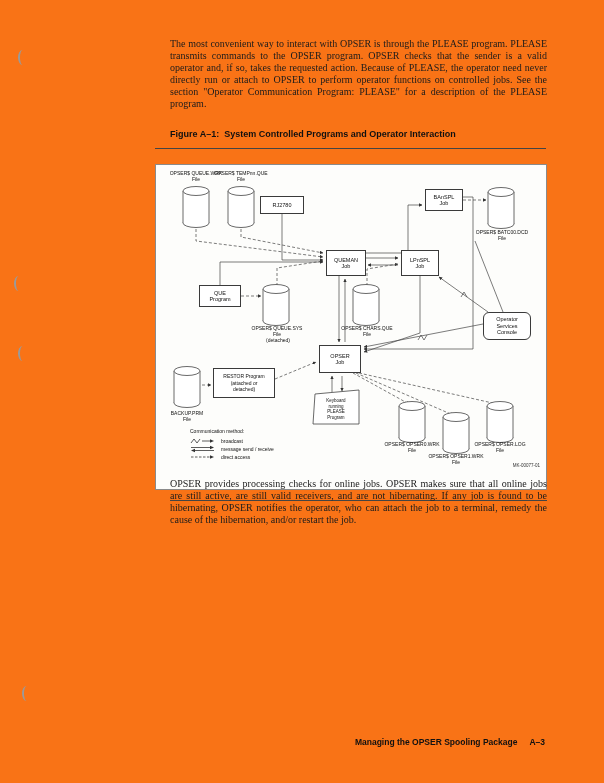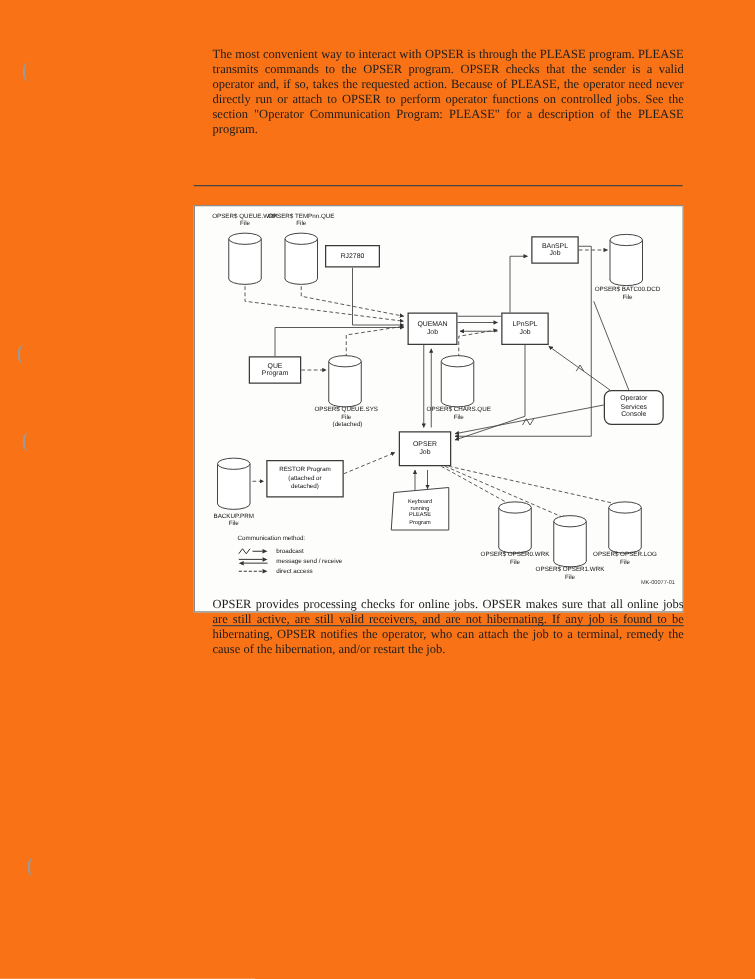--- a/index.html
+++ b/index.html
@@ -49,20 +49,21 @@
 
 <div class="page">
 
   <div class="bmark" style="left:18px; top:50px;"></div>
   <div class="bmark" style="left:14px; top:276px;"></div>
   <div class="bmark" style="left:18px; top:346px;"></div>
   <div class="bmark" style="left:22px; top:686px;"></div>
 
   <p class="para" id="intro-para">The most convenient way to interact with OPSER is through the PLEASE program. PLEASE transmits commands to the OPSER program. OPSER checks that the sender is a valid operator and, if so, takes the requested action. Because of PLEASE, the operator need never directly run or attach to OPSER to perform operator functions on controlled jobs. See the section "Operator Communication Program: PLEASE" for a description of the PLEASE program.</p>
 
+  <div class="caption">Figure A–1:&nbsp; System Controlled Programs and Operator Interaction</div>
   <div class="rule" id="caption-rule"></div>
 
   <div class="figure">
 
     <svg class="wires" width="392" height="326" viewBox="0 0 392 326">
       <defs>
         <marker id="arr" viewBox="0 0 6 6" markerWidth="5" markerHeight="5" refX="5.5" refY="3" orient="auto">
           <path d="M0,0 L6,3 L0,6 Z" fill="#333"></path>
         </marker>
         <g id="cyl">
@@ -196,14 +197,18 @@
       </div>
     </div>
 
     <div class="figid">MK-00077-01</div>
   </div>
 
   <div class="rule" id="figure-rule"></div>
 
   <p class="para" id="body-para">OPSER provides processing checks for online jobs. OPSER makes sure that all online jobs are still active, are still valid receivers, and are not hibernating. If any job is found to be hibernating, OPSER notifies the operator, who can attach the job to a terminal, remedy the cause of the hibernation, and/or restart the job.</p>
 
+  <div class="footer">
+    <span>Managing the OPSER Spooling Package</span>
+    <span>A–3</span>
+  </div>
 
 </div>
 
 </body></html>

